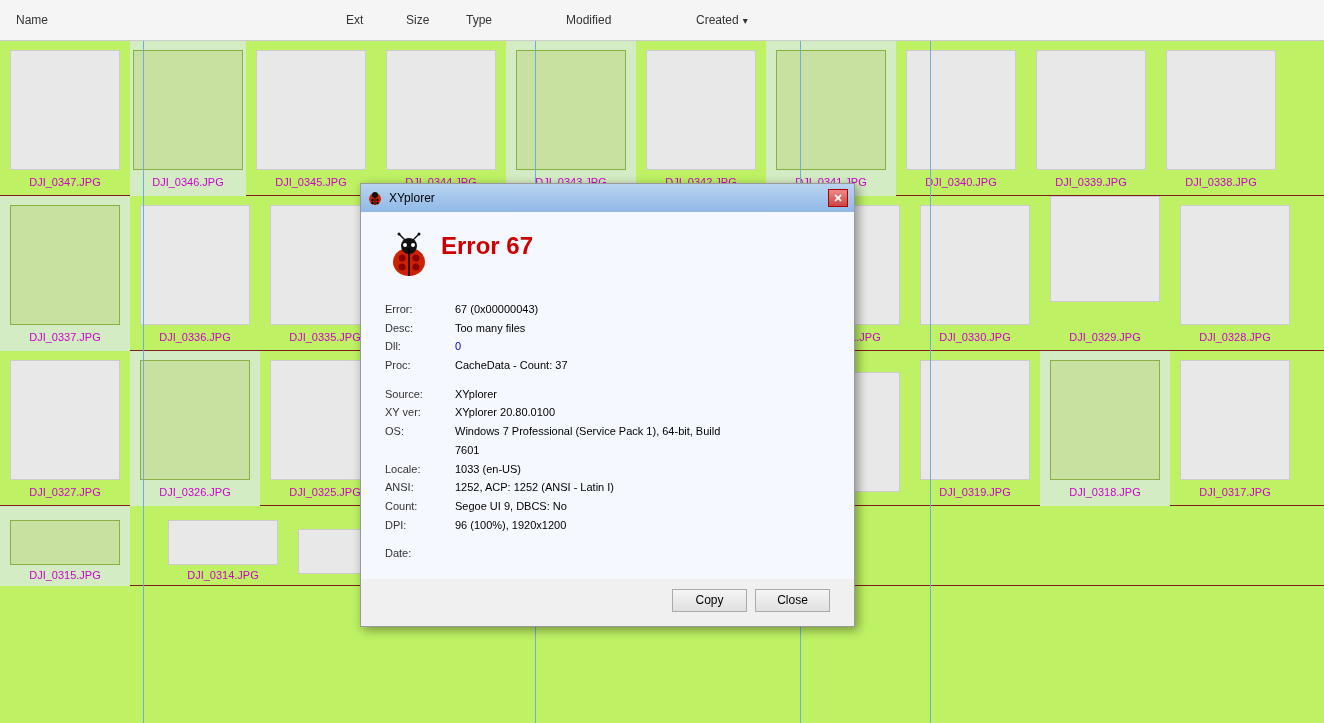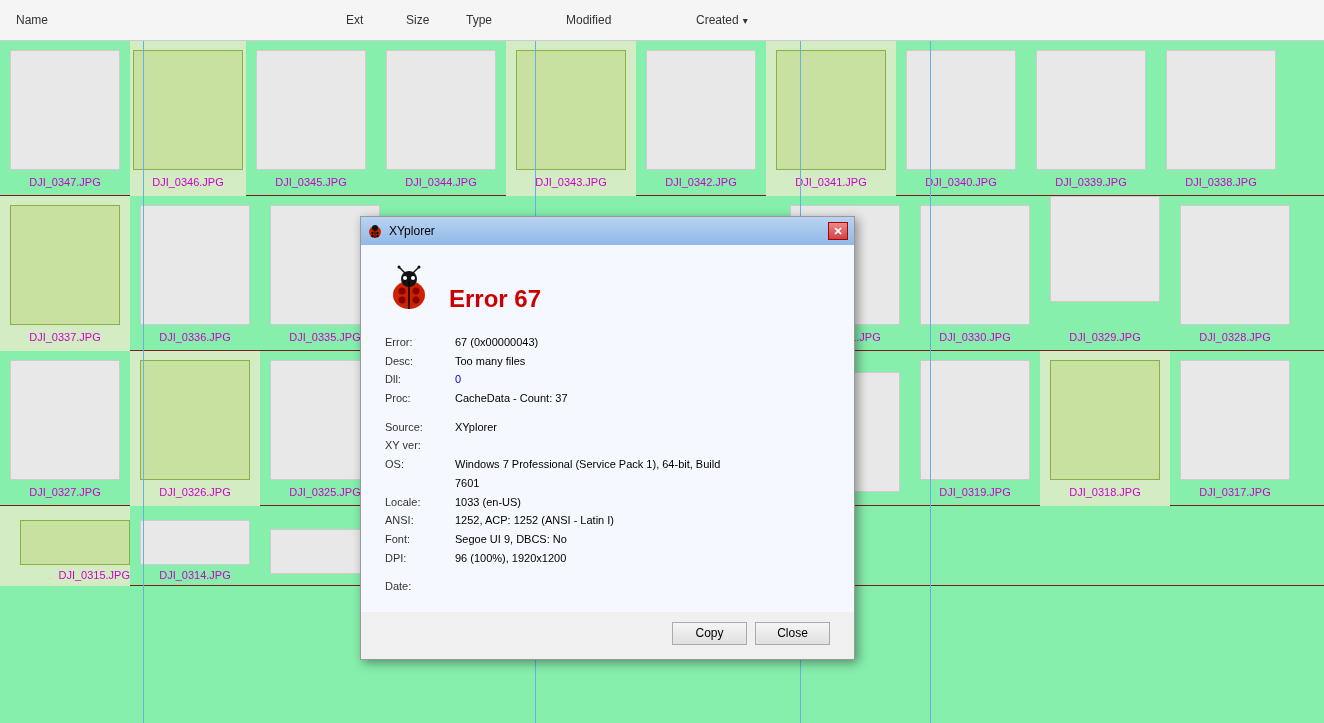--- a/index.html
+++ b/index.html
@@ -10,21 +10,21 @@
       font-family: 'Segoe UI', Tahoma, sans-serif;
       font-size: 12px;
       overflow: hidden;
       position: relative;
     }
 
     
     .file-browser {
       width: 100%;
       height: 100%;
-      background: #86efac;
+      background: #bef264;
       position: relative;
     }
 
     
     .header-row {
       display: flex;
       align-items: center;
       height: 41px;
       border-bottom: 1px solid #ccc;
       background: #f5f5f5;
@@ -111,21 +111,21 @@
       background: transparent;
       z-index: 100;
       display: flex;
       align-items: flex-start;
       justify-content: flex-start;
     }
 
     
     .dialog {
       position: absolute;
-      top: 216px;
+      top: 183px;
       left: 360px;
       width: 495px;
       background: #f0f0f0;
       border: 1px solid #999;
       box-shadow: 3px 3px 10px rgba(0,0,0,0.4);
       font-family: 'Segoe UI', Tahoma, sans-serif;
       font-size: 12px;
     }
 
     .dialog-titlebar {
@@ -164,22 +164,22 @@
       font-weight: bold;
     }
 
     .dialog-body {
       padding: 20px 24px 16px 24px;
       background: #f5f8fe;
     }
 
     .dialog-header {
       display: flex;
-      align-items: flex-end;
-      gap: 16px;
+      align-items: flex-start;
+      gap: 8px;
       margin-bottom: 20px;
     }
 
     .error-title {
       font-size: 24px;
       font-weight: bold;
       color: #cc0000;
     }
 
     .dialog-details {
@@ -428,26 +428,26 @@
 
       <div class="file-cell" style="width:130px;">
         <div class="file-thumb"></div>
         <div class="file-name">DJI_0317.JPG</div>
       </div>
     </div>
 
     <div class="file-row" style="display: flex; height: 80px;">
 
 
-      <div class="file-cell" style="width:130px; height:80px; background:#d4ecc4; justify-content:flex-end; padding-bottom:5px;align-items:flex-end;">
+      <div class="file-cell" style="width:130px; height:80px; background:#d4ecc4; justify-content:flex-end; padding-bottom:5px;">
         <div class="file-thumb selected" style="width:110px; height:45px; margin-bottom:4px;"></div>
         <div class="file-name selected">DJI_0315.JPG</div>
       </div>
 
-      <div class="file-cell" style="width:130px; height:80px; padding-bottom:5px;">
+      <div class="file-cell" style="width:130px; height:80px; padding-bottom:5px;margin-left:28px;">
         <div class="file-thumb" style="width:110px; height:45px; margin-bottom:4px;"></div>
         <div class="file-name">DJI_0314.JPG</div>
       </div>
 
       <div class="file-cell" style="width:130px; height:80px;">
         <div class="file-thumb" style="width:110px; height:45px; margin-bottom:4px;"></div>
         <div class="file-name"></div>
       </div>
       <div class="file-cell" style="width:130px; height:80px;">
         <div class="file-thumb" style="width:110px; height:45px; margin-bottom:4px;"></div>
@@ -529,38 +529,39 @@
             <span class="detail-label">Proc:</span>
             <span class="detail-value">CacheData - Count: 37</span>
           </div>
           <div class="detail-spacer"></div>
           <div class="detail-row">
             <span class="detail-label">Source:</span>
             <span class="detail-value">XYplorer</span>
           </div>
           <div class="detail-row">
             <span class="detail-label">XY ver:</span>
+            <span class="detail-value">XYplorer 20.80.0100</span>
           </div>
           <div class="detail-row">
             <span class="detail-label">OS:</span>
             <span class="detail-value">
               <span>Windows 7 Professional (Service Pack 1), 64-bit, Build</span><br>
               <span style="padding-left:0;">7601</span>
             </span>
           </div>
           <div class="detail-row">
             <span class="detail-label">Locale:</span>
             <span class="detail-value">1033 (en-US)</span>
           </div>
           <div class="detail-row">
             <span class="detail-label">ANSI:</span>
             <span class="detail-value">1252, ACP: 1252  (ANSI - Latin I)</span>
           </div>
           <div class="detail-row">
-            <span class="detail-label">Font:</span>
+            <span class="detail-label">Count:</span>
             <span class="detail-value">Segoe UI 9, DBCS: No</span>
           </div>
           <div class="detail-row">
             <span class="detail-label">DPI:</span>
             <span class="detail-value">96 (100%), 1920x1200</span>
           </div>
           <div class="detail-spacer"></div>
           <div class="detail-row">
             <span class="detail-label">Date:</span>
           </div>

